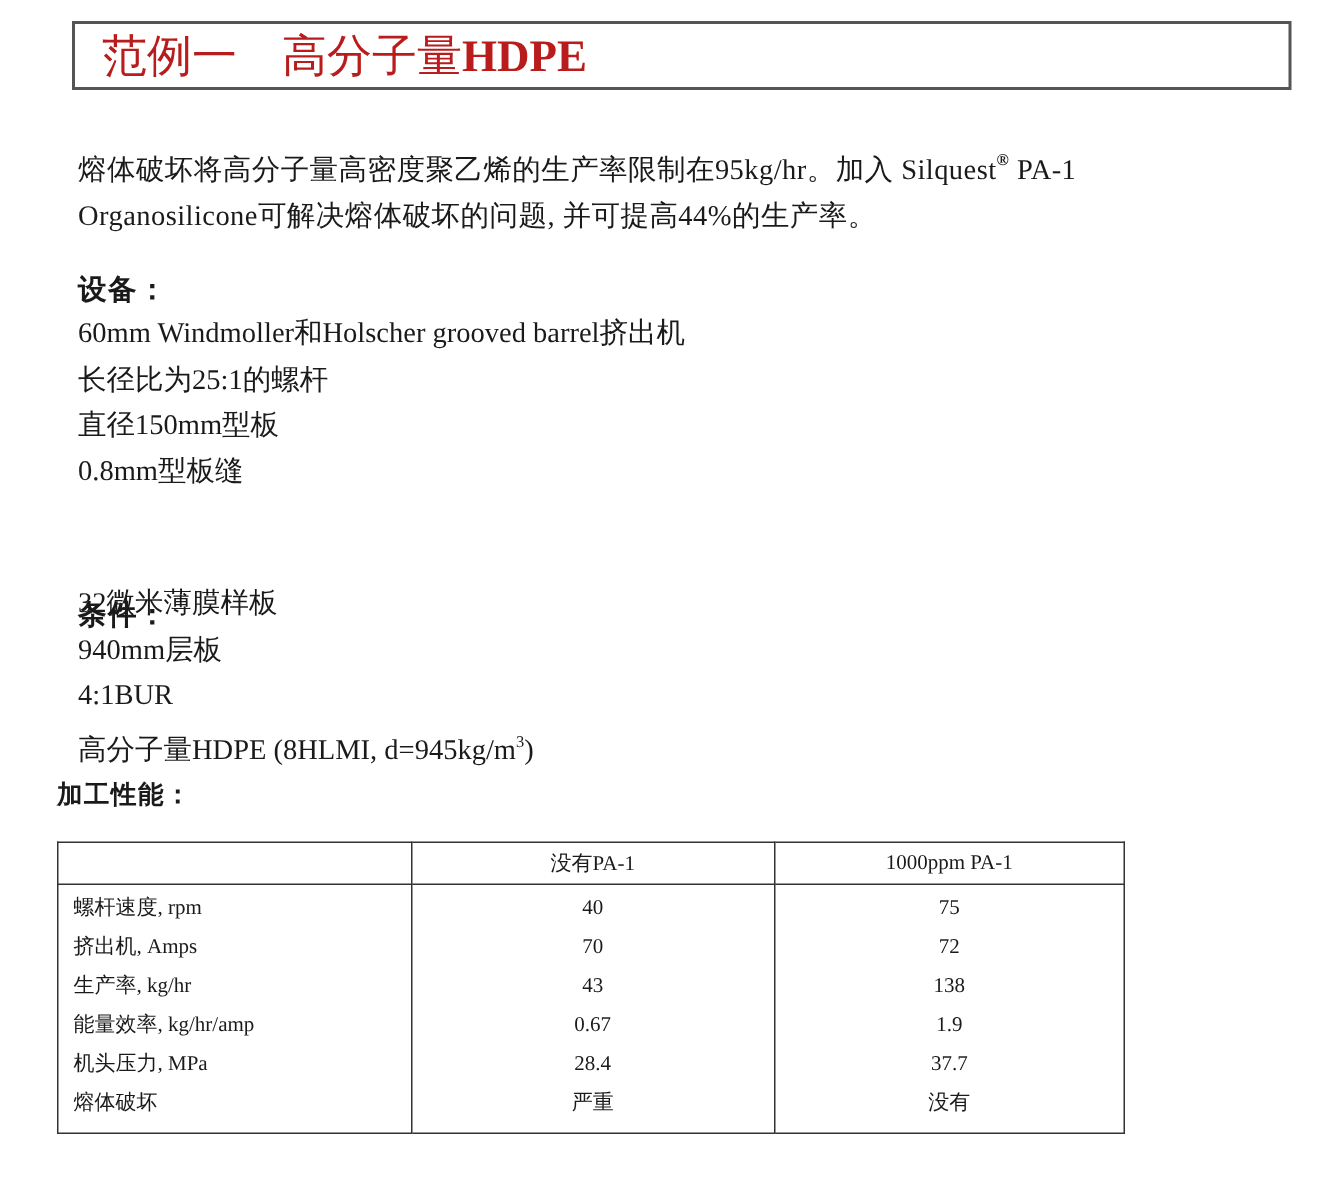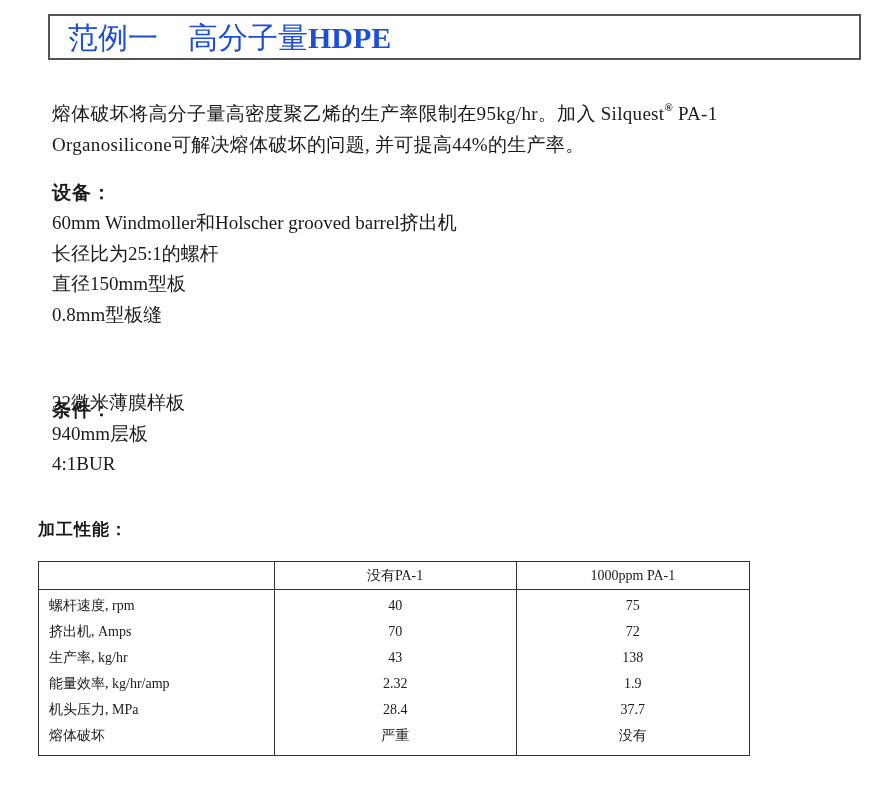--- a/index.html
+++ b/index.html
@@ -9,21 +9,21 @@
     color: #1a1a1a;
   }
   .title-box {
     position: absolute; left: 48px; top: 14px; width: 813px; height: 46px;
     border: 2px solid #555555;
     border-left-width: 2px;
     box-sizing: border-box;
   }
   .title-text {
     position: absolute; left: 18px; top: 4px;
-    font-size: 30px; line-height: 36px; color: #1d4ed8;
+    font-size: 30px; line-height: 36px; color: #b91c1c;
     font-family: "Liberation Serif", "DejaVu Serif", serif;
     white-space: nowrap;
     text-align: right;
   }
   .title-text .gap { display: inline-block; width: 30px; }
   .title-text .hdpe { font-weight: bold; }
 
   .para {
     position: absolute; left: 52px; top: 92px; width: 820px;
     font-size: 19px; line-height: 31px; letter-spacing: 0.3px;
@@ -76,20 +76,21 @@
   <div>长径比为25:1的螺杆</div>
   <div>直径150mm型板</div>
   <div>0.8mm型板缝</div>
 </div>
 
 <div class="section-head" style="left:52px; top:360px;margin-top:37px;">条件：</div>
 <div class="list" style="top:388px;">
   <div>32微米薄膜样板</div>
   <div>940mm层板</div>
   <div>4:1BUR</div>
+  <div><span>高分子量HDPE (8HLMI, d=945kg/m</span><sup>3</sup><span>)</span></div>
 </div>
 
 <div class="section-head" style="left:38px; top:518px; font-size:17px;text-align:center;">加工性能：</div>
 
 <table class="perf">
   <colgroup>
       <col class="c0">
       <col class="c1">
       <col class="c2">
     </colgroup>
@@ -107,21 +108,21 @@
         <div class="cell-line">挤出机, Amps</div>
         <div class="cell-line">生产率, kg/hr</div>
         <div class="cell-line">能量效率, kg/hr/amp</div>
         <div class="cell-line">机头压力, MPa</div>
         <div class="cell-line">熔体破坏</div>
       </td>
       <td class="vals">
         <div class="cell-line">40</div>
         <div class="cell-line">70</div>
         <div class="cell-line">43</div>
-        <div class="cell-line">2.32</div>
+        <div class="cell-line">0.67</div>
         <div class="cell-line">28.4</div>
         <div class="cell-line">严重</div>
       </td>
       <td class="vals">
         <div class="cell-line">75</div>
         <div class="cell-line">72</div>
         <div class="cell-line">138</div>
         <div class="cell-line">1.9</div>
         <div class="cell-line">37.7</div>
         <div class="cell-line">没有</div>

